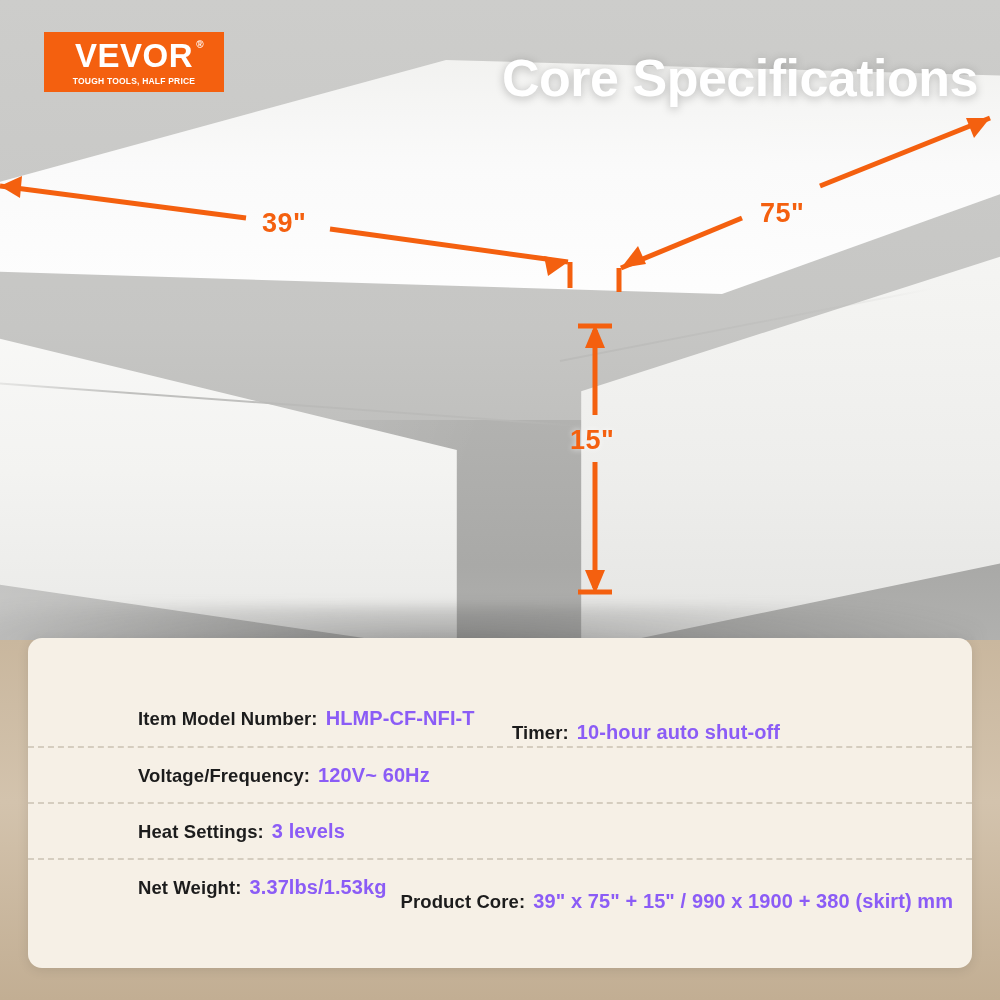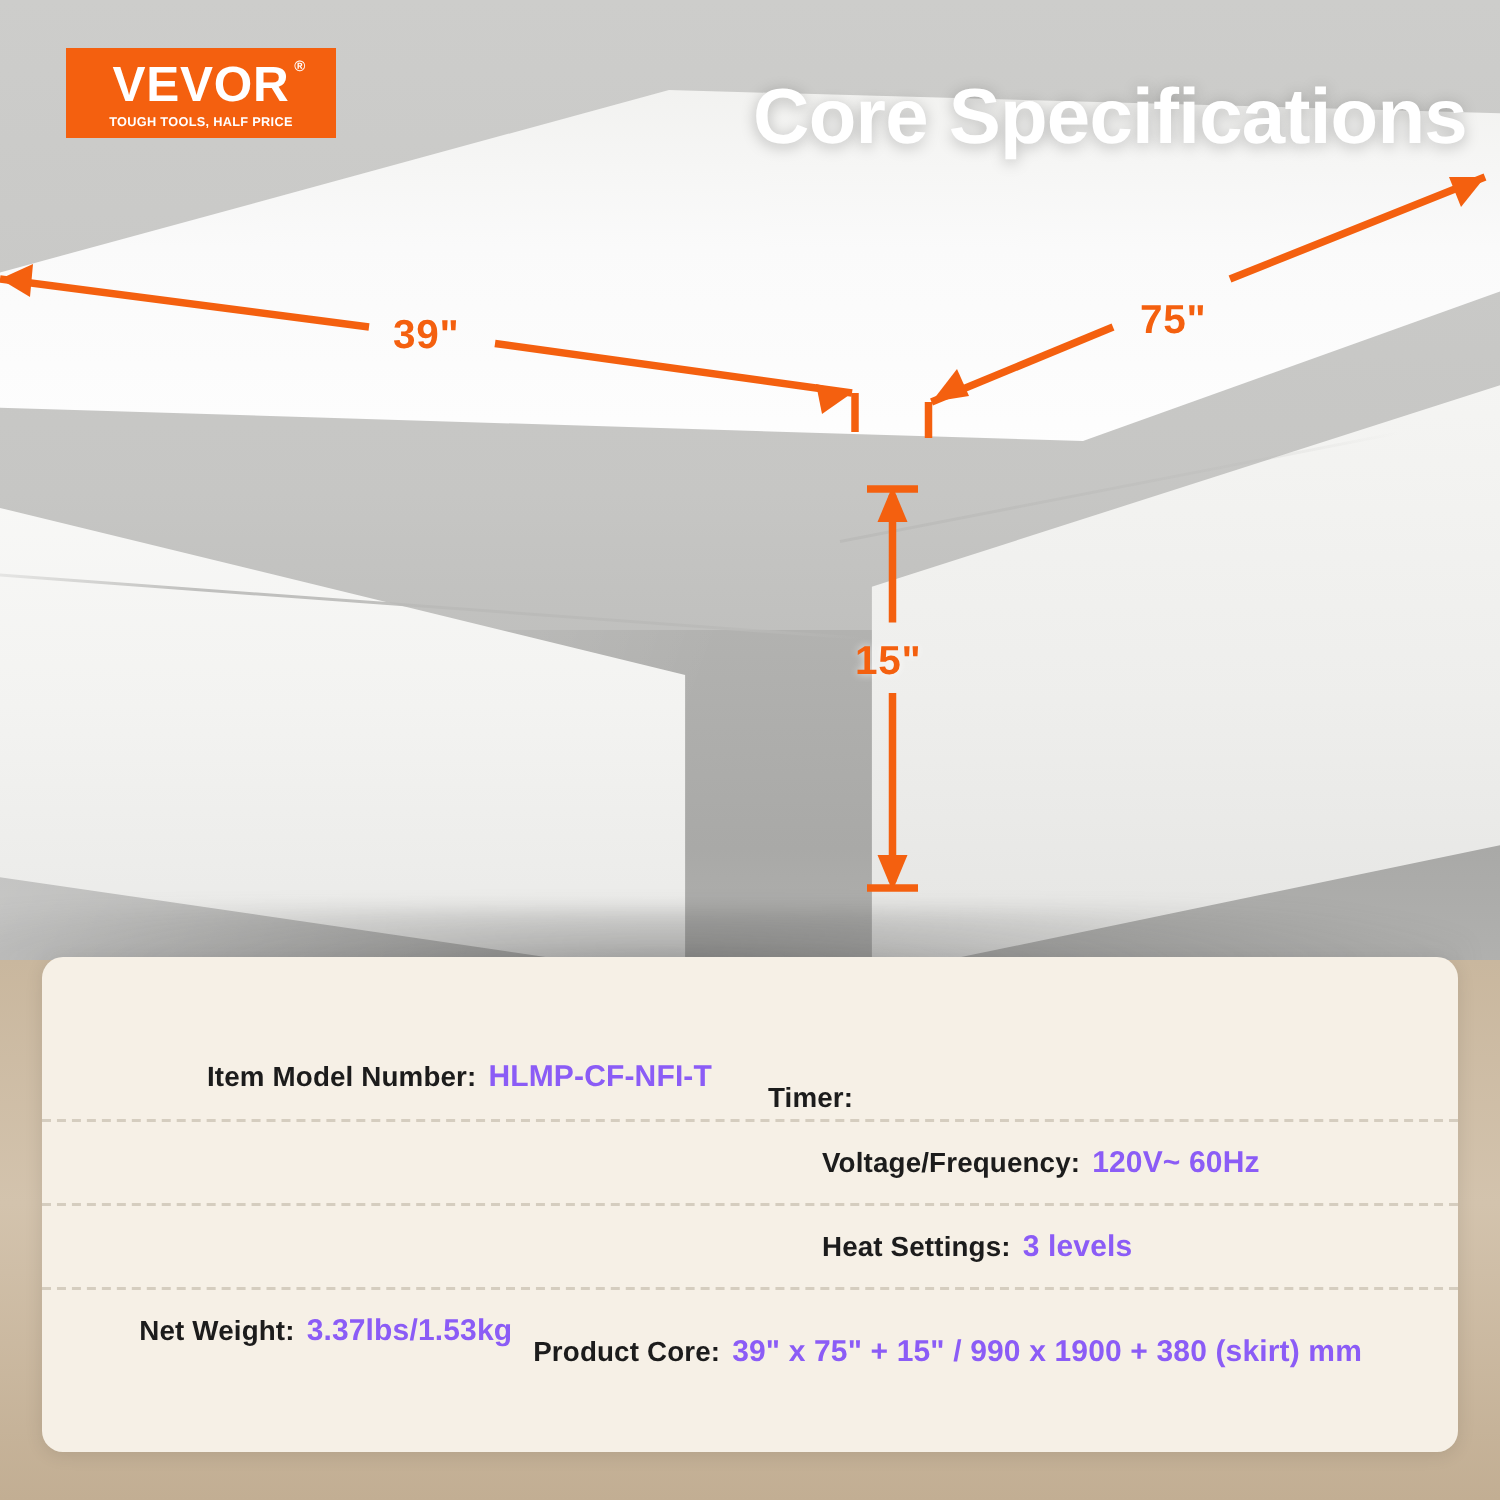--- a/index.html
+++ b/index.html
@@ -205,21 +205,21 @@
     box-sizing: border-box;
   }
   .spec-rows { padding: 18px 0 0 0; }
   .spec-row {
     display: flex;
     align-items: center;
     height: 56px;
     padding: 0 64px;
     box-sizing: border-box;
   }
-  .spec-row + .spec-row { border-top: 2px dashed #d5cdbf; justify-content: flex-end; }
+  .spec-row + .spec-row { border-top: 2px dashed #d5cdbf; }
   .cell {
     display: flex;
     align-items: baseline;
     white-space: nowrap;
   }
   .cell.left  { width: 360px; justify-content: flex-start; padding-left: 46px; }
   .cell.right { flex: 1; justify-content: flex-start; padding-left: 14px; margin-top: 28px; }
   .k {
     color: #1c1c1c;
     font-size: 18.5px;
@@ -306,20 +306,21 @@
   <div class="spec-card">
     <div class="spec-rows">
 
       <div class="spec-row">
         <div class="cell left">
           <span class="k">Item Model Number:</span>
           <span class="v">HLMP-CF-NFI-T</span>
         </div>
         <div class="cell right">
           <span class="k">Timer:</span>
+          <span class="v">10-hour auto shut-off</span>
         </div>
       </div>
 
       <div class="spec-row">
         <div class="cell left">
           <span class="k">Voltage/Frequency:</span>
           <span class="v">120V~ 60Hz</span>
         </div>
       </div>
 

